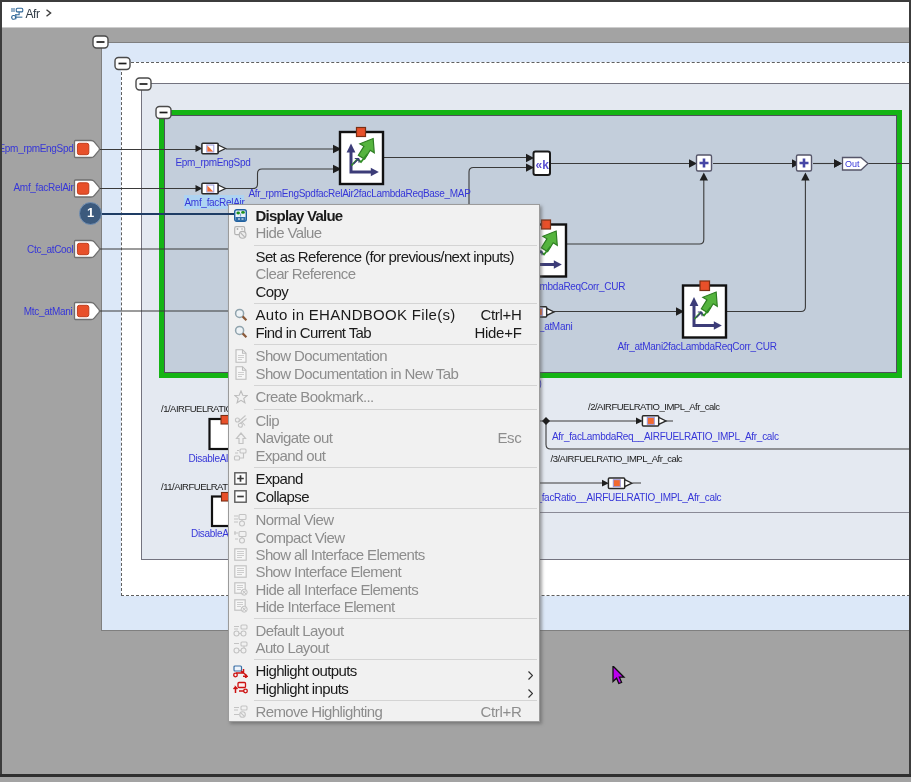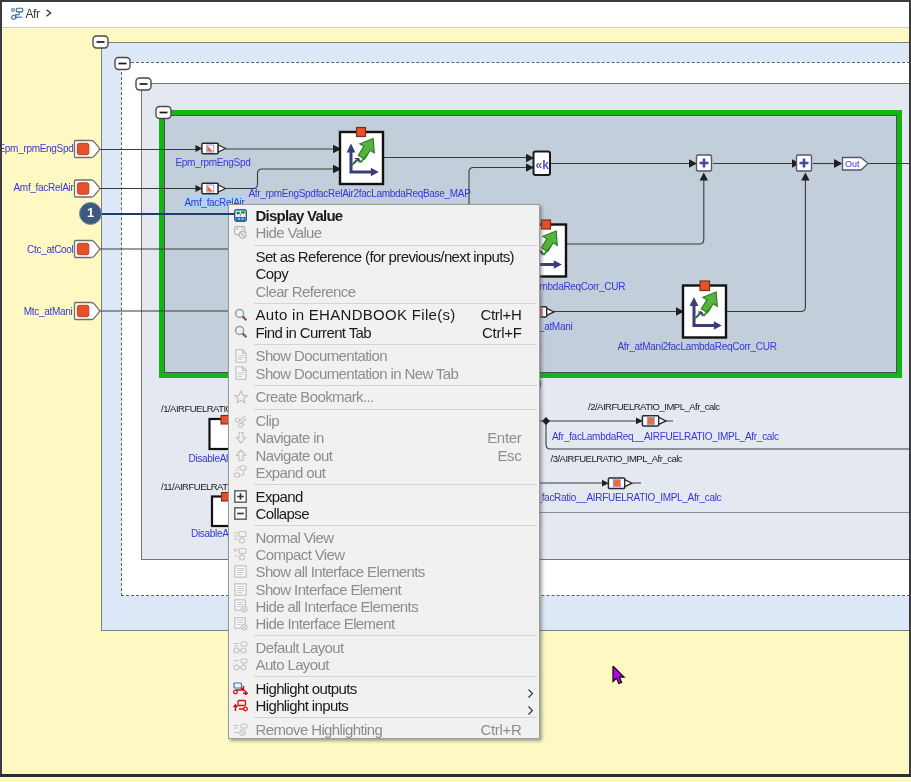--- a/index.html
+++ b/index.html
@@ -1,16 +1,16 @@
 <!DOCTYPE html>
 <html><head>
 <meta charset="utf-8">
 <style>
   html,body{margin:0;padding:0;background:#fff;}
-  #shot{position:relative;width:911px;height:782px;background:#fef9c3;overflow:hidden;
+  #shot{position:relative;width:911px;height:782px;background:#a3a3a3;overflow:hidden;
         font-family:"Liberation Sans",sans-serif;}
   .abs{position:absolute;}
   #topbar{left:2px;top:2px;width:907px;height:25px;background:#fff;border-bottom:1px solid #cdcdcd;}
   #frameL{left:0;top:0;width:2px;height:777px;background:#3c3c3c;}
   #frameT{left:0;top:0;width:911px;height:2px;background:#3c3c3c;}
   #frameR{left:909px;top:0;width:2px;height:777px;background:#3c3c3c;}
   #frameB{left:0;top:774px;width:911px;height:3px;background:#2f2f2f;}
   #p1{left:101px;top:42px;width:814px;height:589px;background:#dce8f8;border:1px solid #7f7f7f;box-sizing:border-box;}
   #p2{left:121px;top:62px;width:794px;height:534px;background:#ffffff;border:1px dashed #5f5f5f;box-sizing:border-box;}
   #p3{left:141px;top:83px;width:774px;height:477px;background:#e4e9f1;border:1px solid #73737f;box-sizing:border-box;}
@@ -231,48 +231,48 @@
             <path d="M6.6,6.8 l4,4" stroke="#b3b3b3" stroke-width="1.1"></path>
           </svg>
         </span>
         <span class="tx">Hide Value</span>
       </div>
     <div class="sep"></div>
     <div class="mi">
         <span class="ic"></span>
         <span class="tx">Set as Reference (for previous/next inputs)</span>
       </div>
+    <div class="mi dis">
+        <span class="ic"></span>
+        <span class="tx">Clear Reference</span>
+      </div>
     <div class="mi">
         <span class="ic"></span>
         <span class="tx">Copy</span>
       </div>
-    <div class="mi dis">
-        <span class="ic"></span>
-        <span class="tx">Clear Reference</span>
-      </div>
     <div class="sep"></div>
     <div class="mi">
         <span class="ic">
           <svg width="14" height="14" viewBox="0 0 14 14">
             <circle cx="5.6" cy="5.4" r="4" fill="#eef3f6" stroke="#8fa3ad" stroke-width="1.5"></circle>
             <path d="M8.6,8.4 L12.4,12.2" stroke="#8a5a3a" stroke-width="2.2"></path>
           </svg>
         </span>
         <span class="tx" style="letter-spacing:0.3px;">Auto in EHANDBOOK File(s)</span>
         <span class="sc">Ctrl+H</span>
       </div>
     <div class="mi">
         <span class="ic">
           <svg width="14" height="14" viewBox="0 0 14 14">
             <circle cx="5.6" cy="5.4" r="4" fill="#eef3f6" stroke="#8fa3ad" stroke-width="1.5"></circle>
             <path d="M8.6,8.4 L12.4,12.2" stroke="#8a5a3a" stroke-width="2.2"></path>
           </svg>
         </span>
         <span class="tx">Find in Current Tab</span>
-        <span class="sc">Ctrl+F</span>
+        <span class="sc">Hide+F</span>
       </div>
     <div class="sep"></div>
     <div class="mi dis">
         <span class="ic">
           <svg width="12" height="14" viewBox="0 0 12 14">
             <path d="M1,0.7 h6.5 L11,4.2 V13.3 H1 Z" fill="#f7f7f7" stroke="#bcbcbc" stroke-width="1.1"></path>
             <path d="M7.5,0.7 V4.2 H11" fill="none" stroke="#bcbcbc" stroke-width="1.1"></path>
             <path d="M3,6.5 h6 M3,8.5 h6 M3,10.5 h4" stroke="#cfcfcf" stroke-width="1"></path>
           </svg>
         </span>
@@ -302,29 +302,20 @@
         <span class="ic">
           <svg width="14" height="14" viewBox="0 0 14 14">
             <g fill="none" stroke="#c3c3c3" stroke-width="1.1">
               <circle cx="3.4" cy="6" r="2"></circle>
               <circle cx="6.4" cy="11.2" r="2"></circle>
               <path d="M4.8,7.5 L11.5,1.5 M6,9.5 L12.5,4.5 M8,8 l3,3.5"></path>
             </g>
           </svg>
         </span>
         <span class="tx">Clip</span>
-      </div>
-    <div class="mi dis">
-        <span class="ic">
-          <svg width="14" height="14" viewBox="0 0 14 14">
-            <path d="M5,1.5 h4 v5 h2.5 L7,12 L2.5,6.5 H5 Z" fill="none" stroke="#c3c3c3" stroke-width="1.2"></path>
-          </svg>
-        </span>
-        <span class="tx">Navigate in</span>
-        <span class="sc">Enter</span>
       </div>
     <div class="mi dis">
         <span class="ic">
           <svg width="14" height="14" viewBox="0 0 14 14">
             <path d="M5,12.5 h4 v-5 h2.5 L7,2 L2.5,7.5 H5 Z" fill="none" stroke="#c3c3c3" stroke-width="1.2"></path>
           </svg>
         </span>
         <span class="tx">Navigate out</span>
         <span class="sc">Esc</span>
       </div>

